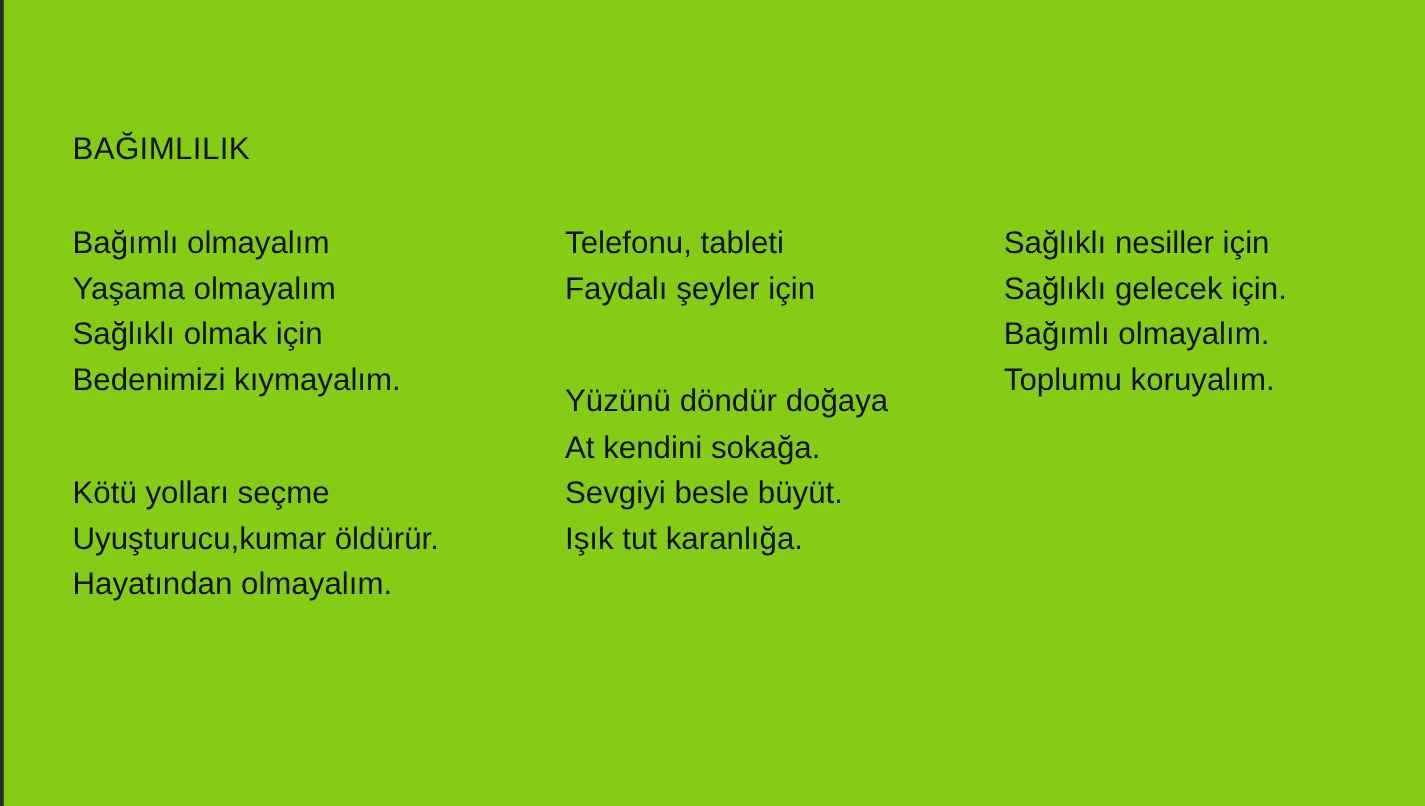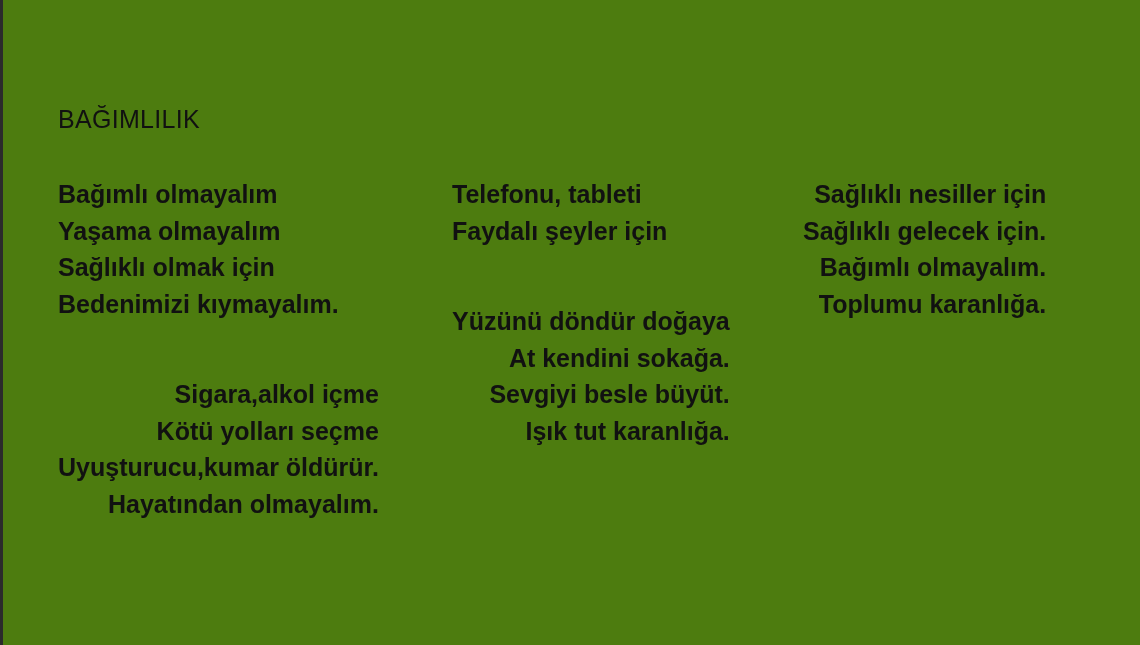--- a/index.html
+++ b/index.html
@@ -14,21 +14,21 @@
     color: #1a1a1a;
     overflow: hidden;
     position: relative;
   }
   .page {
     position: absolute;
     left: 0;
     top: 0;
     width: 1140px;
     height: 645px;
-    background: #4d7c0f;
+    background: #84cc16;
   }
   .left-rule {
     position: absolute;
     left: 0;
     top: 0;
     width: 3px;
     height: 645px;
     background: #2b2b2b;
   }
   .poem-title {
@@ -53,26 +53,25 @@
   }
   .col-1 { left: 0px; }
   .col-2 { left: 394px; }
   .col-3 { left: 745px; }
 
   .stanza {
     margin: 0 0 54px 0;
   }
   .stanza:last-child {
     margin-bottom: 0;
-    text-align: right;
   }
   .line {
     font-size: 25px;
     line-height: 36.5px;
-    font-weight: 700;
+    font-weight: 400;
     color: #111111;
     white-space: nowrap;
   }
 </style>
 </head>
 <body>
 
 <div class="page">
 
   <div class="left-rule"></div>
@@ -82,21 +81,20 @@
   <div class="columns">
 
     <div class="column col-1">
       <div class="stanza">
         <div class="line">Bağımlı olmayalım</div>
         <div class="line">Yaşama olmayalım</div>
         <div class="line">Sağlıklı olmak için</div>
         <div class="line">Bedenimizi kıymayalım.</div>
       </div>
       <div class="stanza">
-        <div class="line">Sigara,alkol içme</div>
         <div class="line">Kötü yolları seçme</div>
         <div class="line">Uyuşturucu,kumar öldürür.</div>
         <div class="line">Hayatından olmayalım.</div>
       </div>
     </div>
 
     <div class="column col-2">
       <div class="stanza">
         <div class="line">Telefonu, tableti</div>
         <div class="line">Faydalı şeyler için</div>
@@ -107,18 +105,18 @@
         <div class="line">Sevgiyi besle büyüt.</div>
         <div class="line">Işık tut karanlığa.</div>
       </div>
     </div>
 
     <div class="column col-3">
       <div class="stanza">
         <div class="line">Sağlıklı nesiller için</div>
         <div class="line">Sağlıklı gelecek için.</div>
         <div class="line">Bağımlı olmayalım.</div>
-        <div class="line">Toplumu karanlığa.</div>
+        <div class="line">Toplumu koruyalım.</div>
       </div>
     </div>
 
   </div>
 </div>
 
 </body></html>

